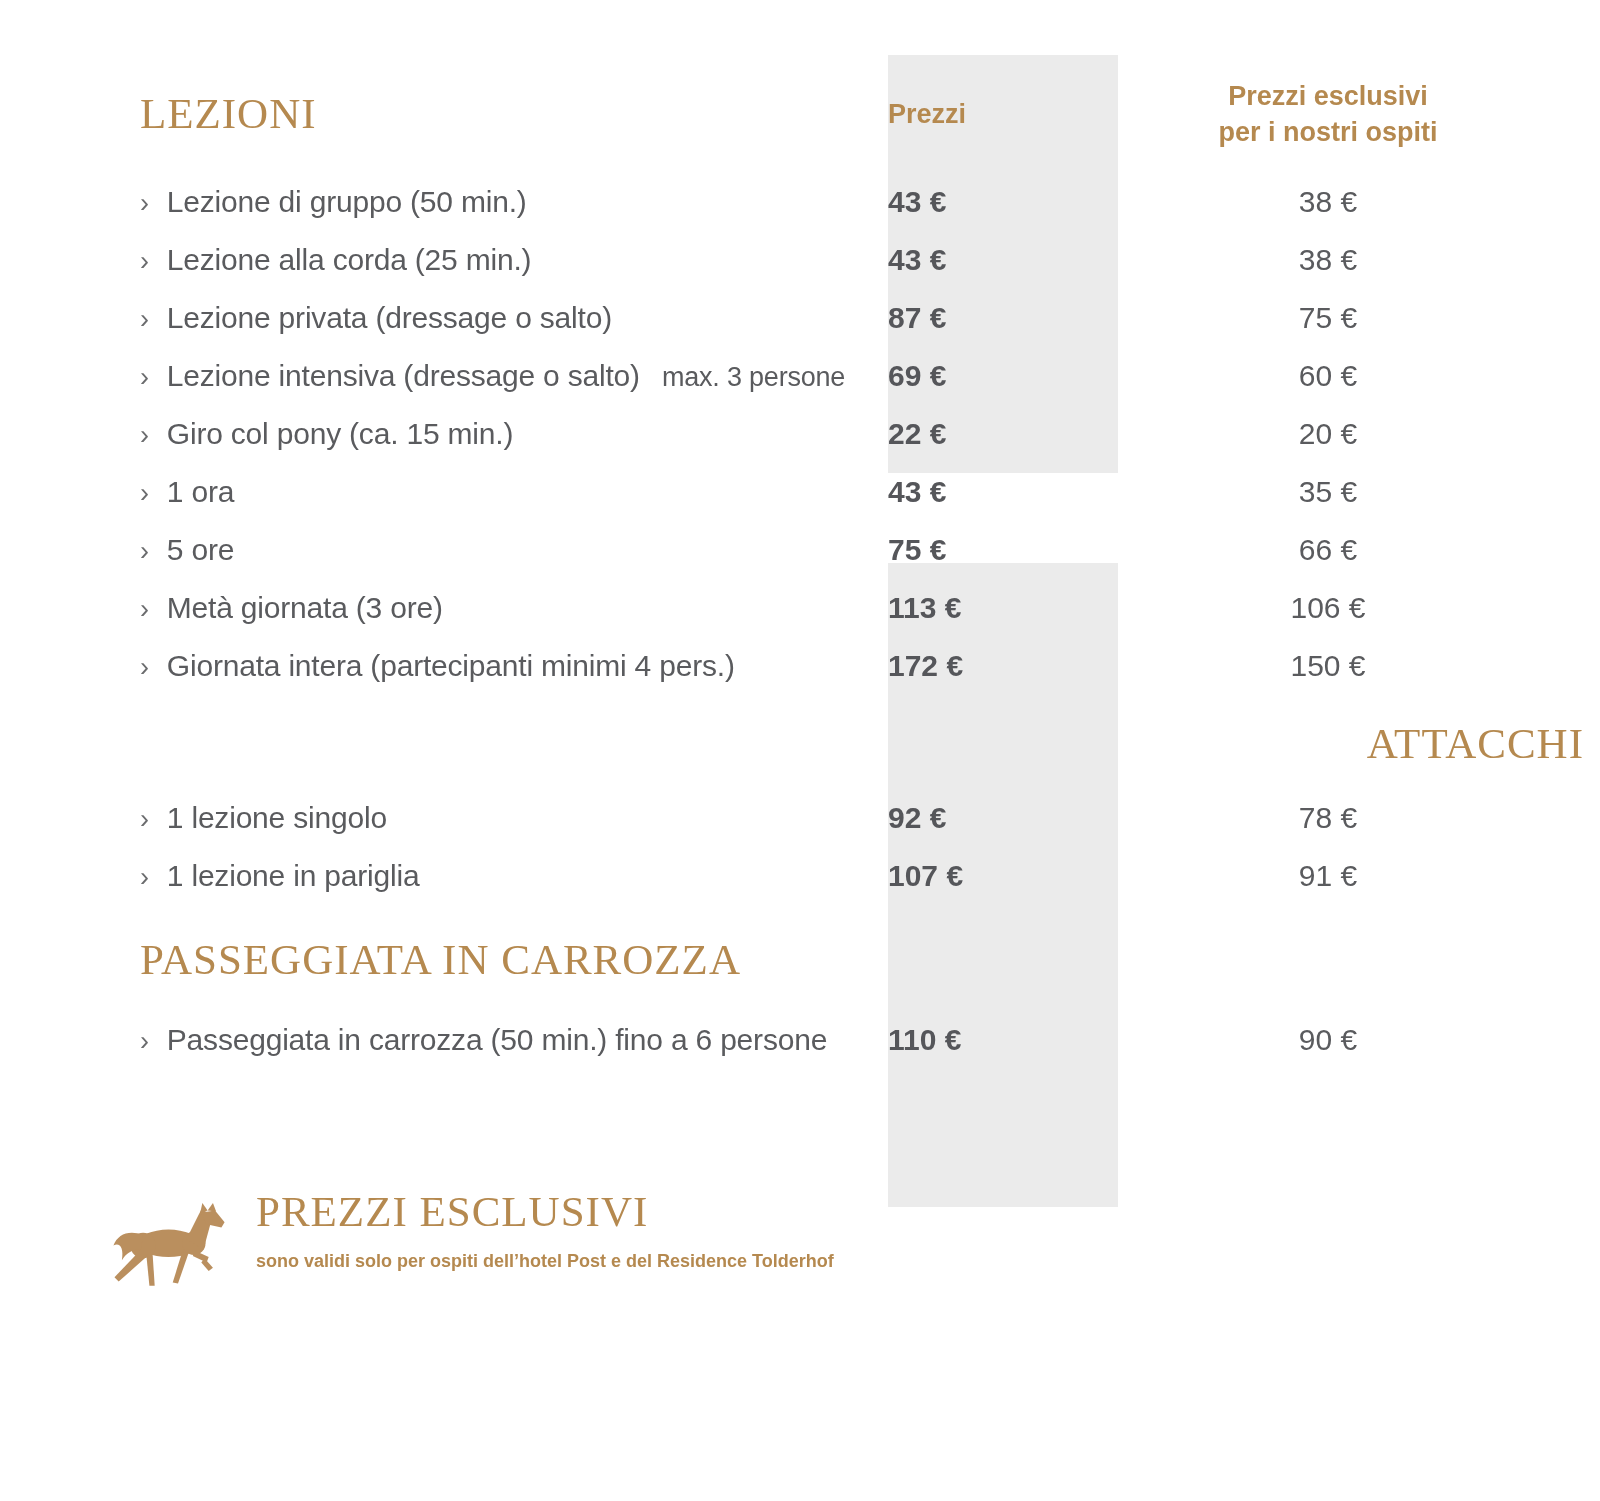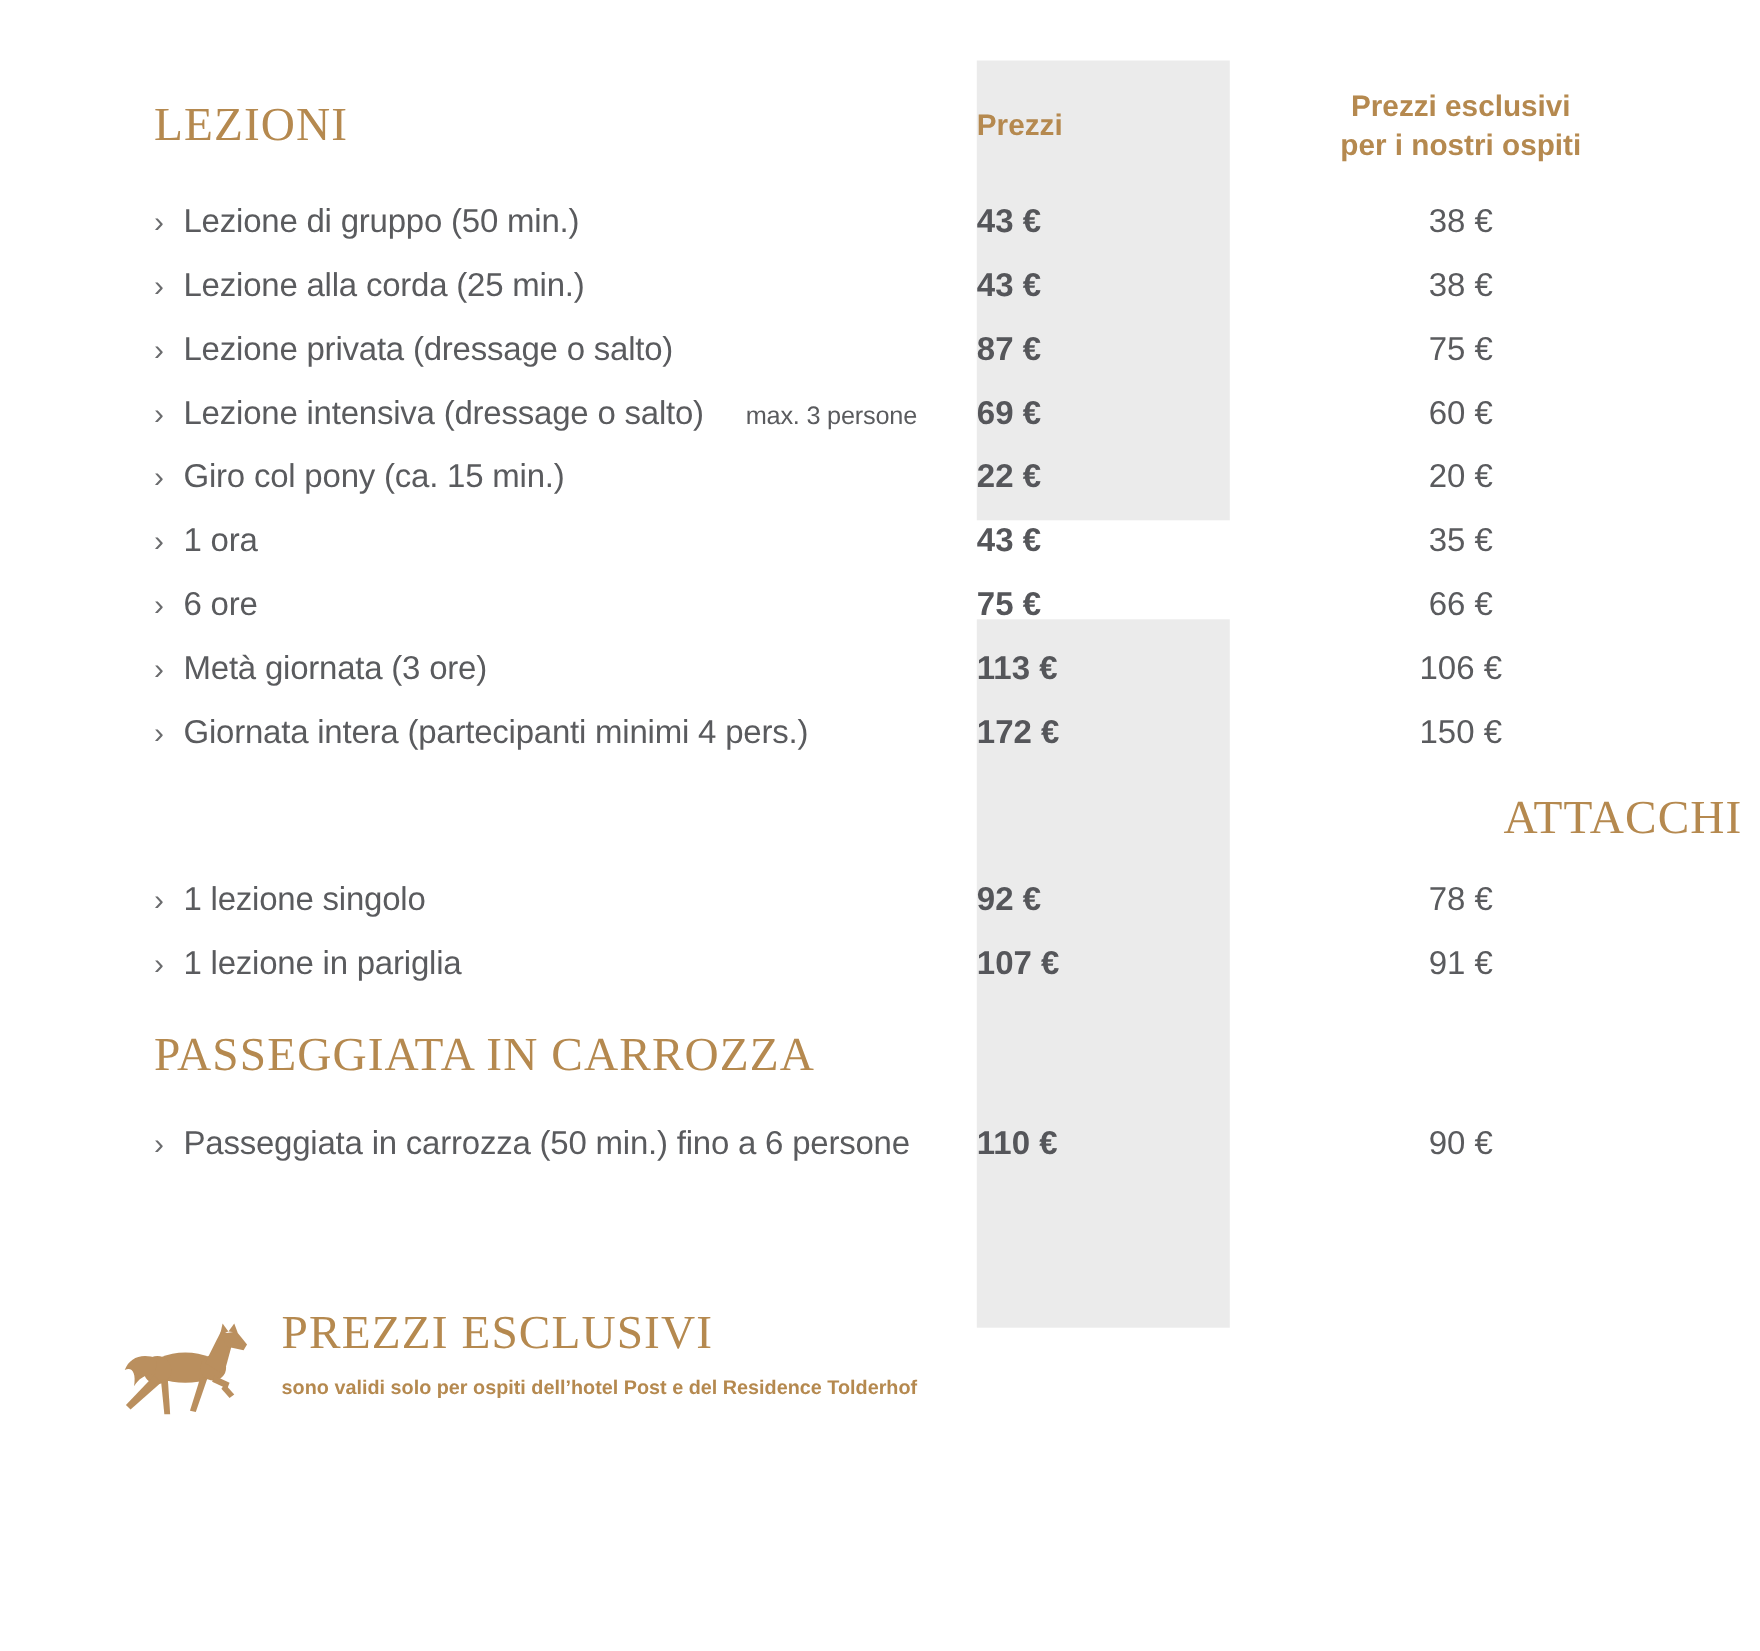--- a/index.html
+++ b/index.html
@@ -19,21 +19,21 @@
 
   .row{display:flex;align-items:center;height:58px;}
   .header-row{height:118px;}
 
   .label{
     flex:0 0 748px;margin-left:140px;
     display:flex;align-items:baseline;gap:18px;
     color:#5a5b5e;font-size:30px;letter-spacing:-0.2px;white-space:nowrap;
   }
   .bullet{font-size:27px;color:#6b6c6e;}
-  .item-note{font-size:23px;margin-left:20px;color:#5a5b5e;}
+  .item-note{font-size:27px;margin-left:4px;color:#5a5b5e;}
 
   .price-standard{flex:0 0 230px;text-align:left;font-weight:700;font-size:30px;color:#55565a;}
   .spacer{flex:0 0 70px;}
   .price-exclusive{flex:0 0 280px;text-align:center;font-size:30px;color:#5a5b5e;}
 
   .section-title{
     font-family:"Liberation Serif", serif;font-weight:400;
     color:#b5894f;font-size:43px;line-height:50px;letter-spacing:1px;margin:0;
     white-space:nowrap;
   }
@@ -133,21 +133,21 @@
         <span>1 ora</span>
       </div>
       <div class="price-standard">43 €</div>
       <div class="spacer"></div>
       <div class="price-exclusive">35 €</div>
     </div>
 
     <div class="row">
       <div class="label">
         <span class="bullet">›</span>
-        <span>6 ore</span>
+        <span>5 ore</span>
       </div>
       <div class="price-standard">75 €</div>
       <div class="spacer"></div>
       <div class="price-exclusive">66 €</div>
     </div>
 
     <div class="row">
       <div class="label">
         <span class="bullet">›</span>
         <span>Metà giornata (3 ore)</span>

